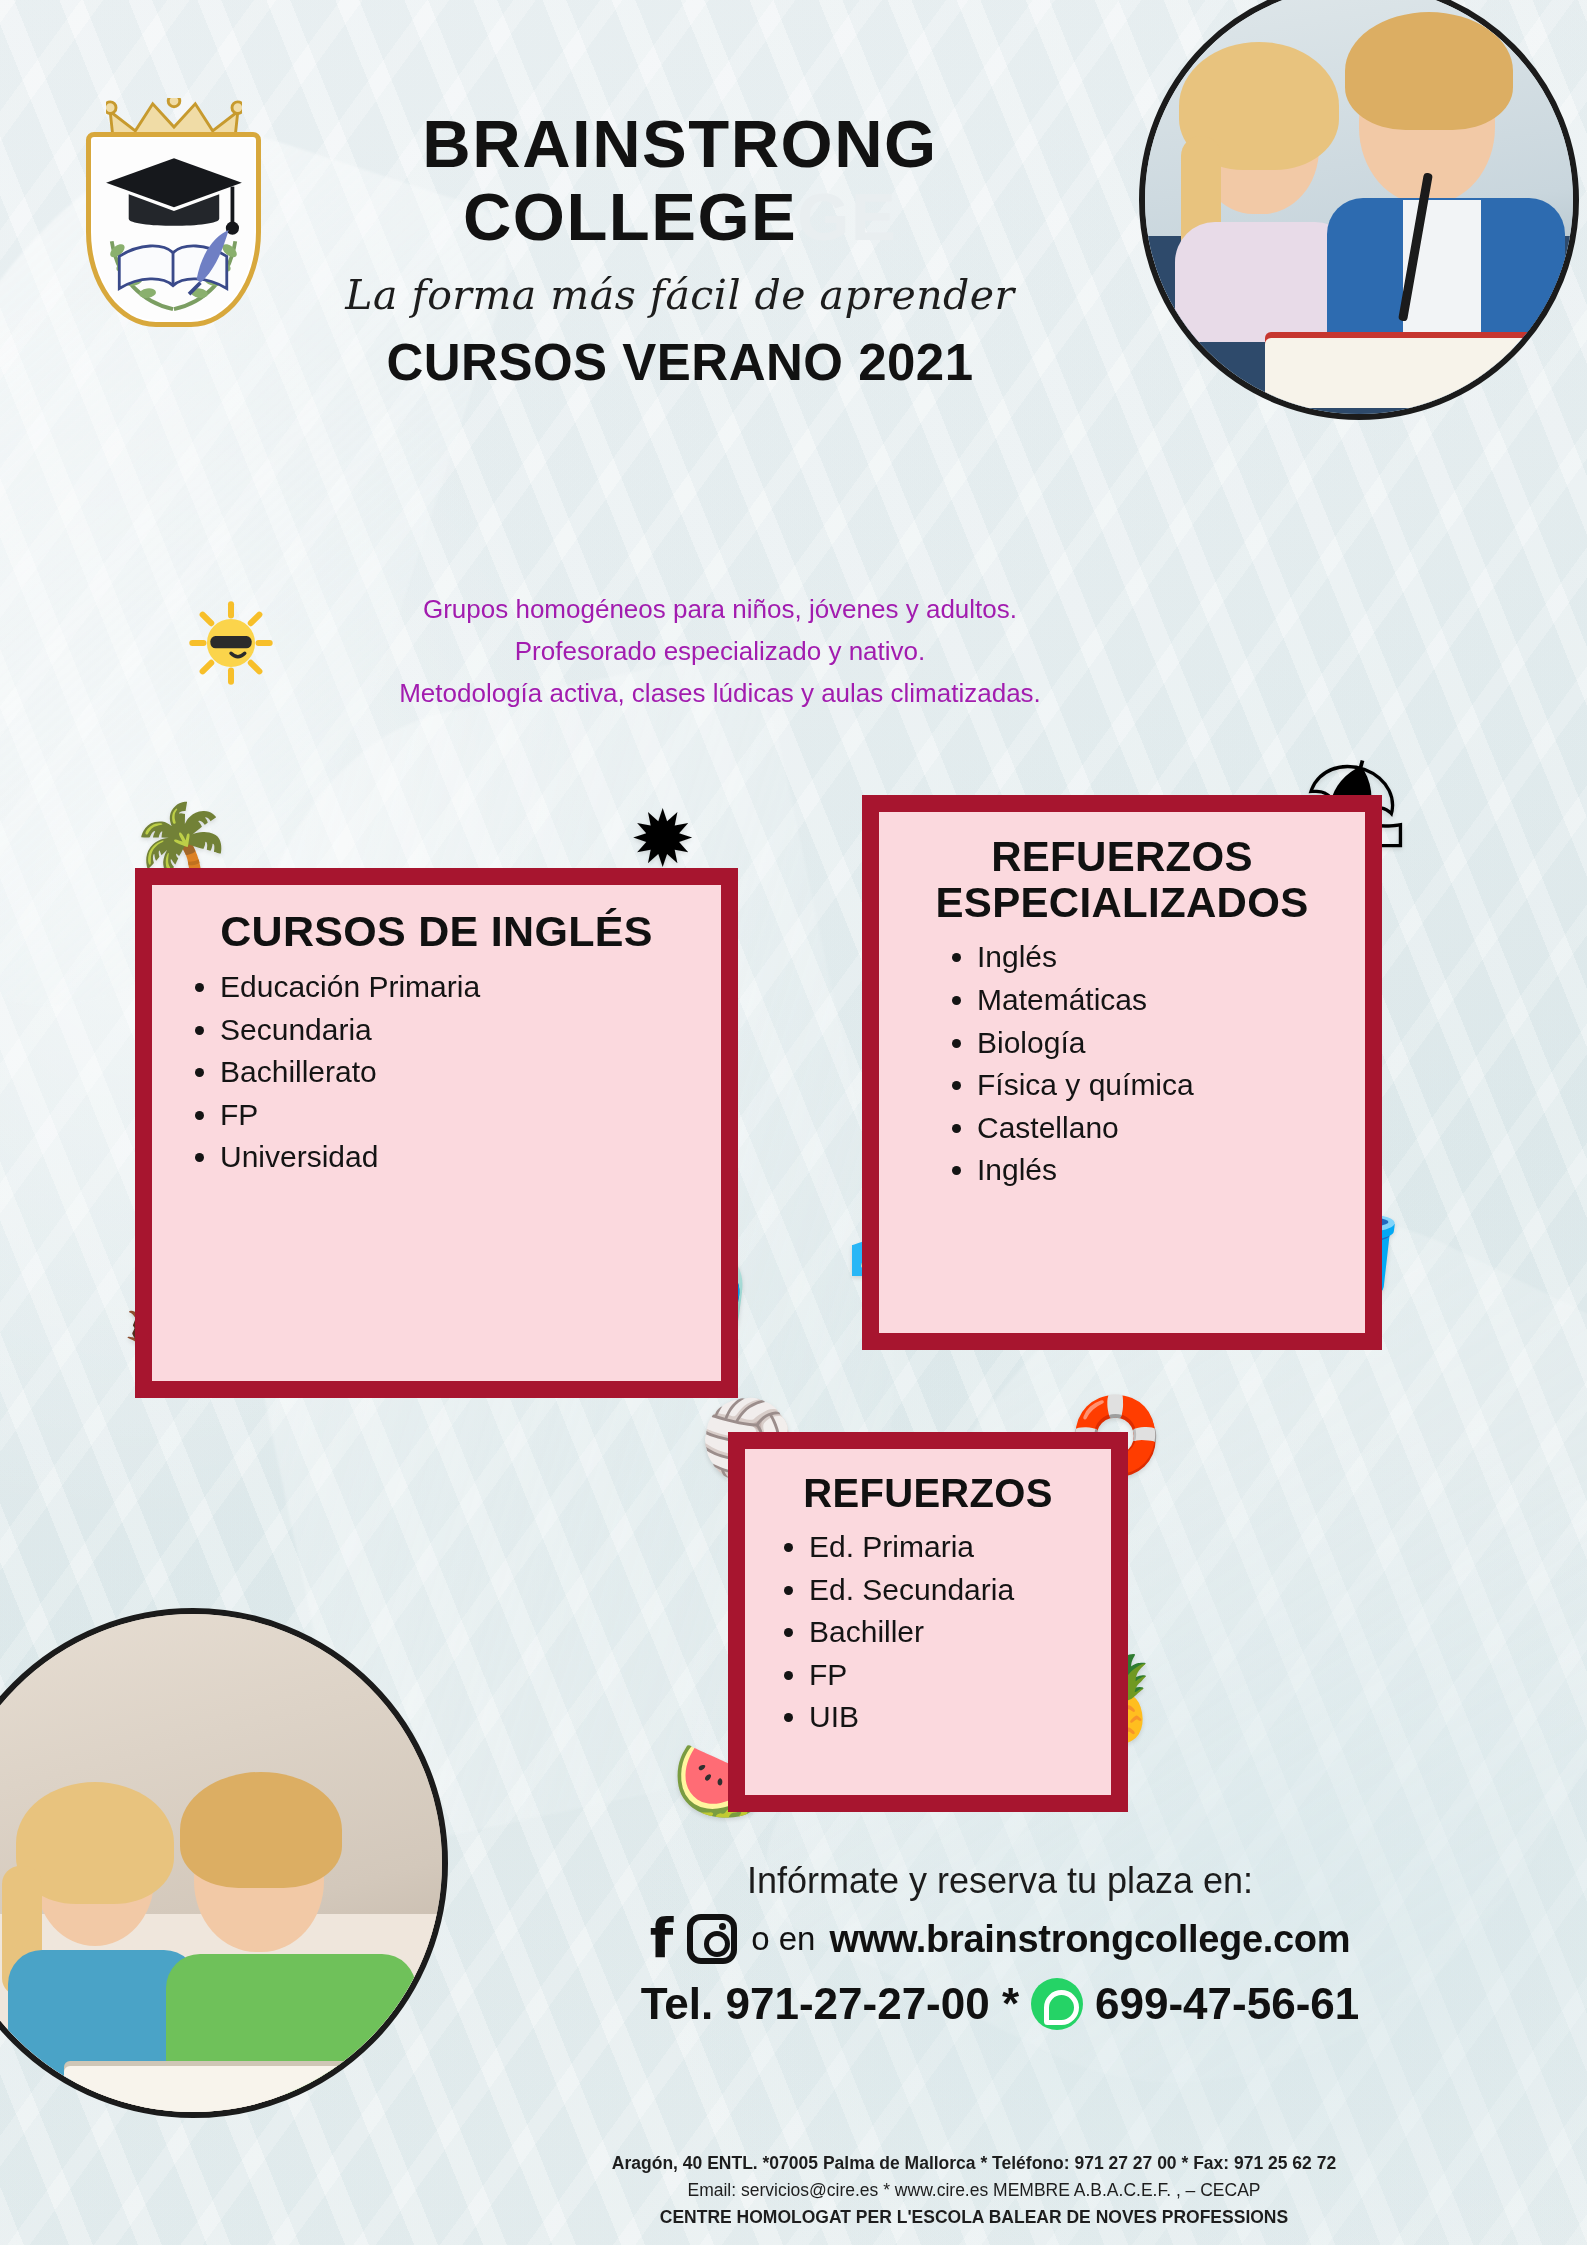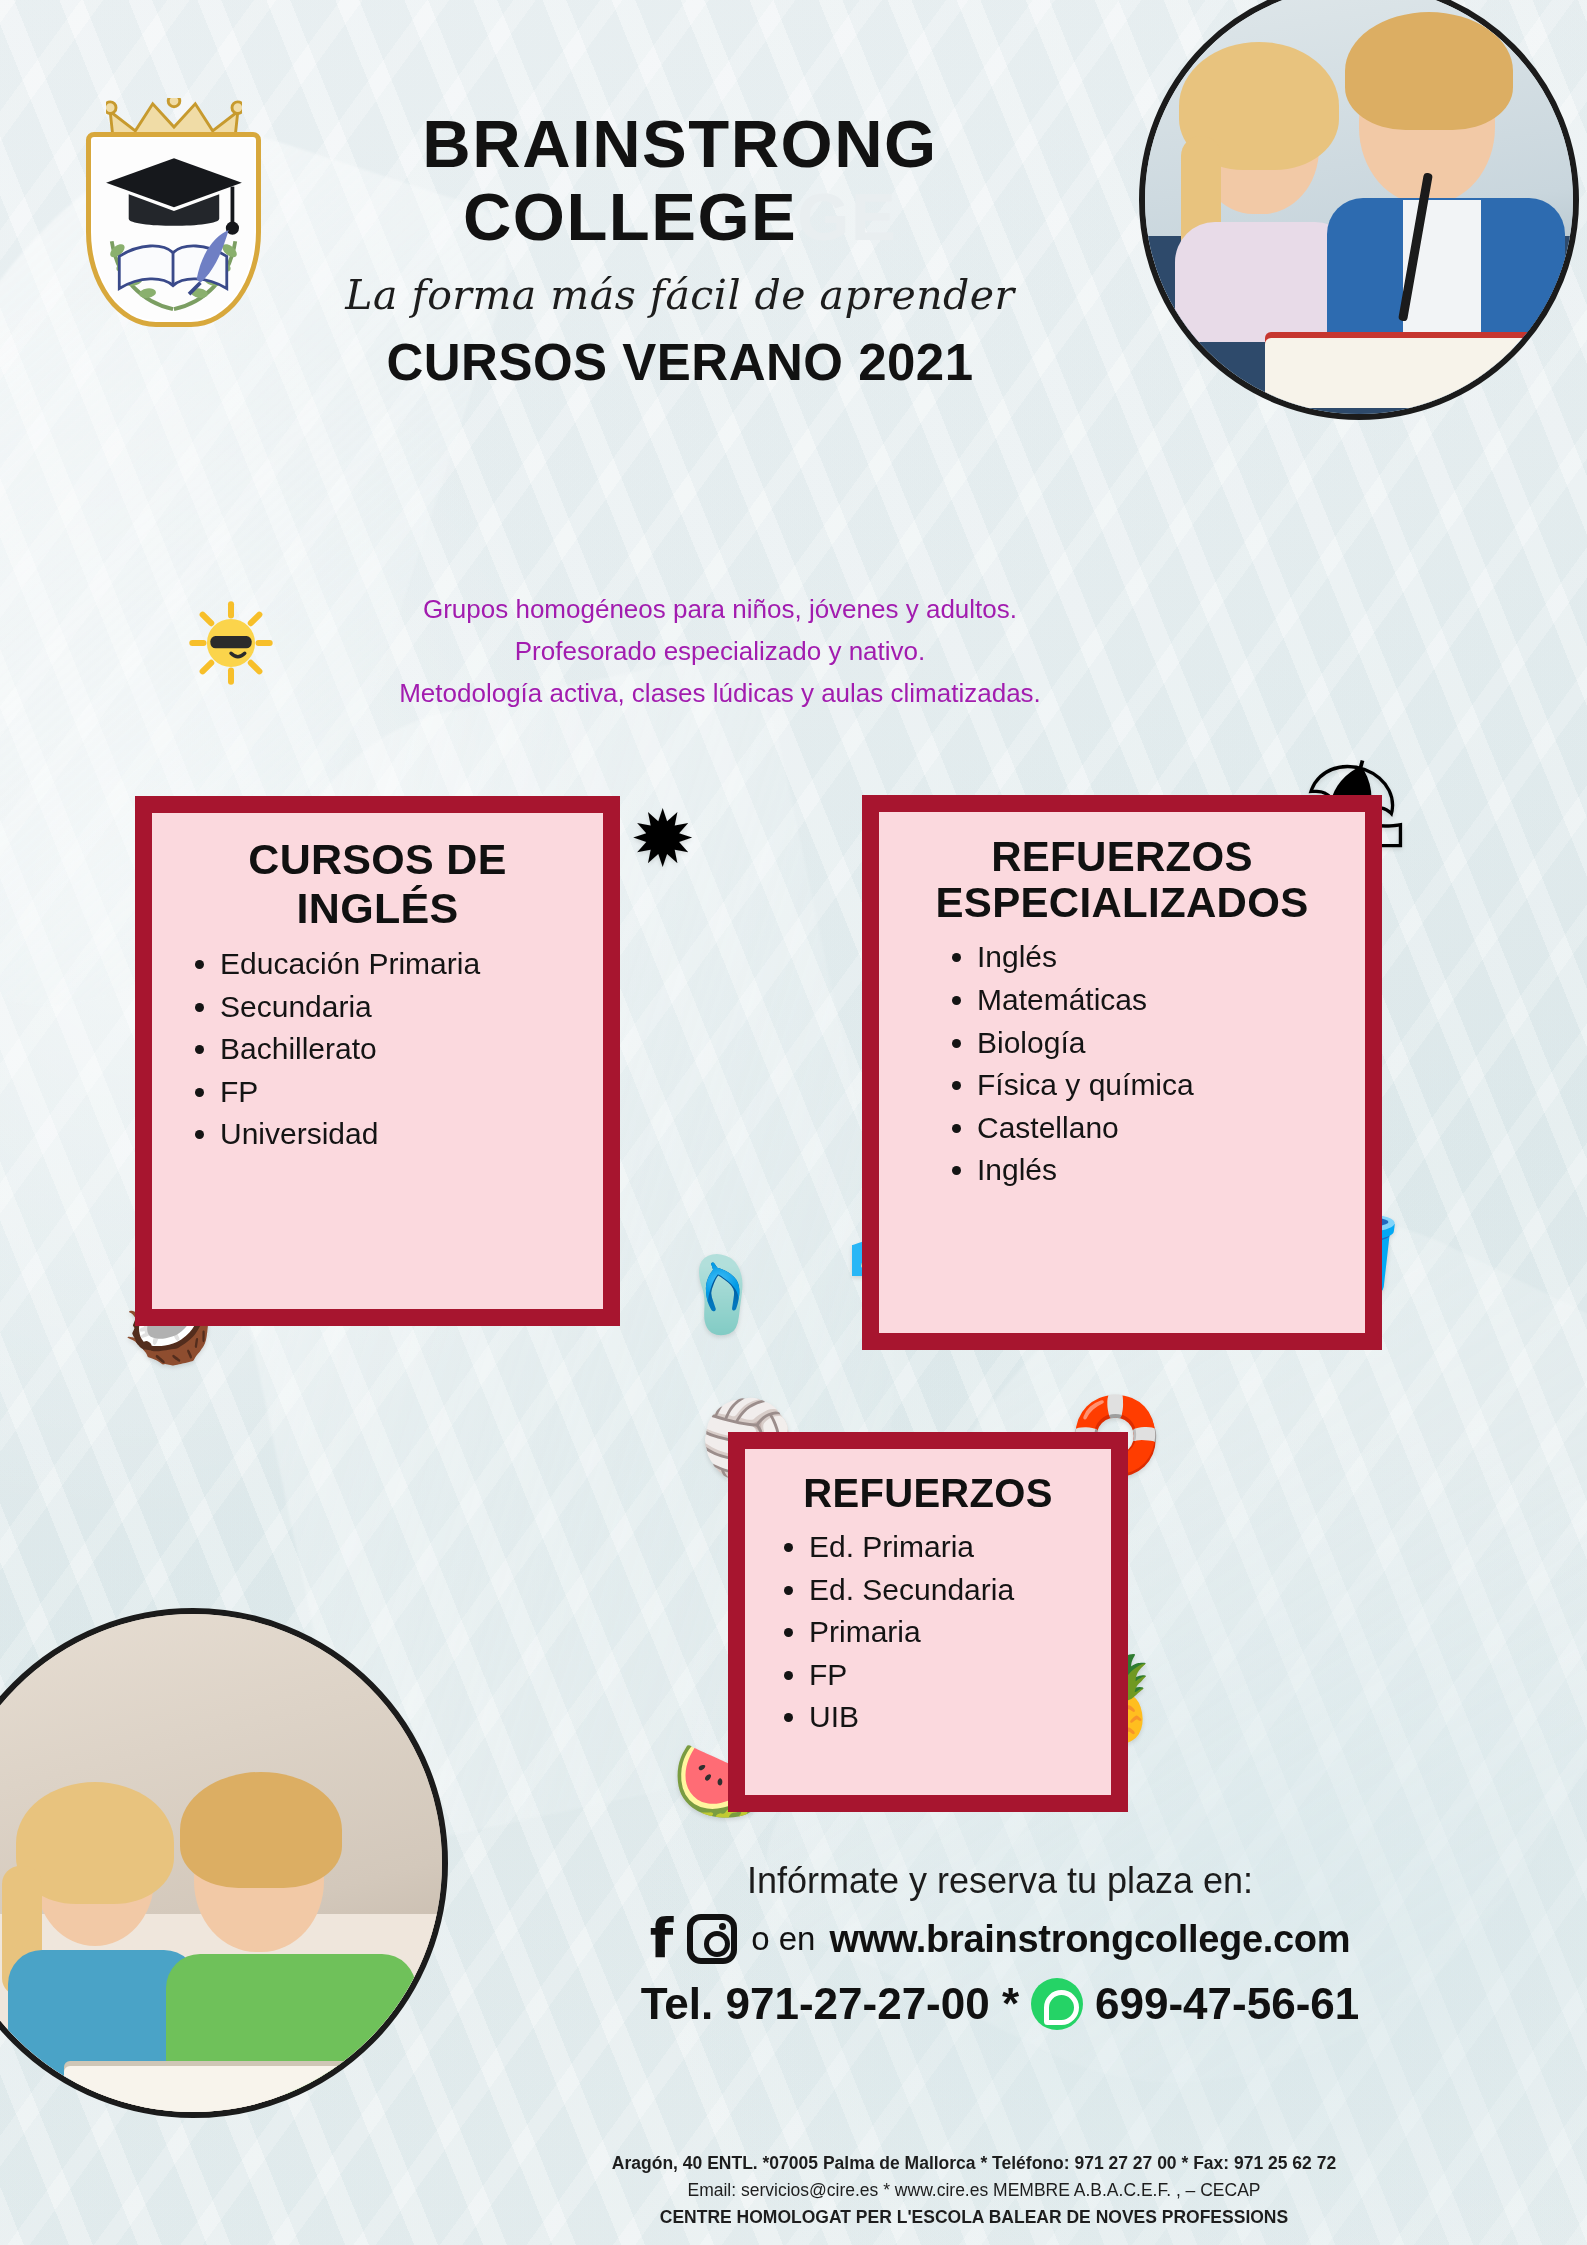--- a/index.html
+++ b/index.html
@@ -92,21 +92,21 @@
     font-size: 43px; font-weight: 800; color: #111; text-align: center; margin: 4px 0 10px;
     letter-spacing: 0.3px;
   }
   .card-title.small { font-size: 40px; }
   .card ul { margin: 0; padding-left: 42px; }
   .card li { font-size: 30px; color: #141414; line-height: 1.42; }
   .card .note {
     text-align: center; font-weight: 800; font-size: 28px; color: #111; margin-top: 12px; line-height: 1.35;
   }
 
-  #card-english { left: 135px; top: 796px; width: 485px; height: 530px; }
+  #card-english { left: 135px; top: 868px; width: 603px; height: 530px; }
   #card-refuerzos-esp { left: 862px; top: 795px; width: 520px; height: 555px; }
   #card-refuerzos { left: 728px; top: 1432px; width: 400px; height: 380px; }
 
   #card-refuerzos-esp .card-title { font-size: 42px; line-height: 1.1; }
   #card-refuerzos-esp ul { padding-left: 72px; }
   #card-refuerzos ul { padding-left: 38px; }
   #card-refuerzos .card-title { text-align: center; }
 
   
   .sticker { position: absolute; line-height: 1; filter: drop-shadow(0 2px 2px rgba(0,0,0,0.12)); }
@@ -284,21 +284,21 @@
     </ul>
   </div>
 </div>
 
 <div class="card" id="card-refuerzos">
   <div class="card-inner">
     <div class="card-title small">REFUERZOS</div>
     <ul>
       <li>Ed. Primaria</li>
       <li>Ed. Secundaria</li>
-      <li>Primaria</li>
+      <li>Bachiller</li>
       <li> FP</li>
       <li>UIB</li>
     </ul>
   </div>
 </div>
 
 <div class="photo-bottom">
   <div class="ph" style="inset:0; background:linear-gradient(165deg,#e7ded3 0%,#d3c8bb 60%,#b6a899 100%);"></div>
   <div class="ph" style="left:0; right:0; top:300px; bottom:0; background:#efe6dc;"></div>
 

